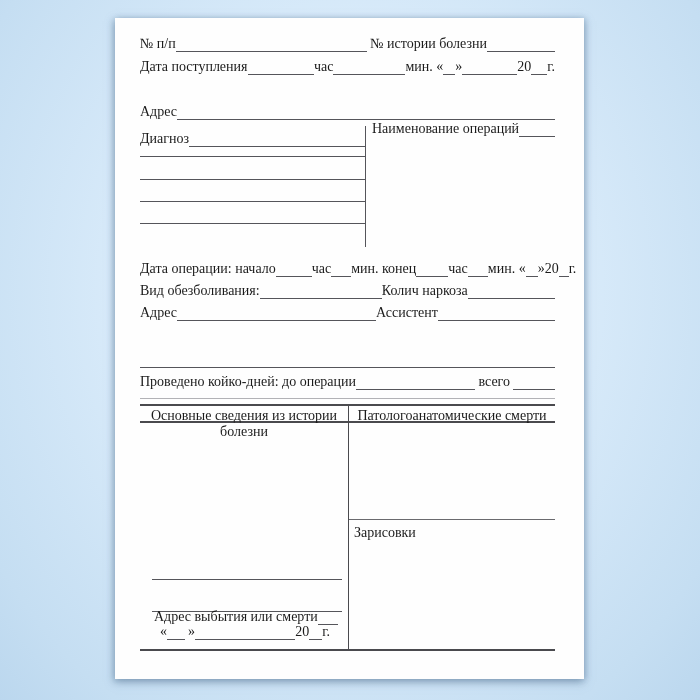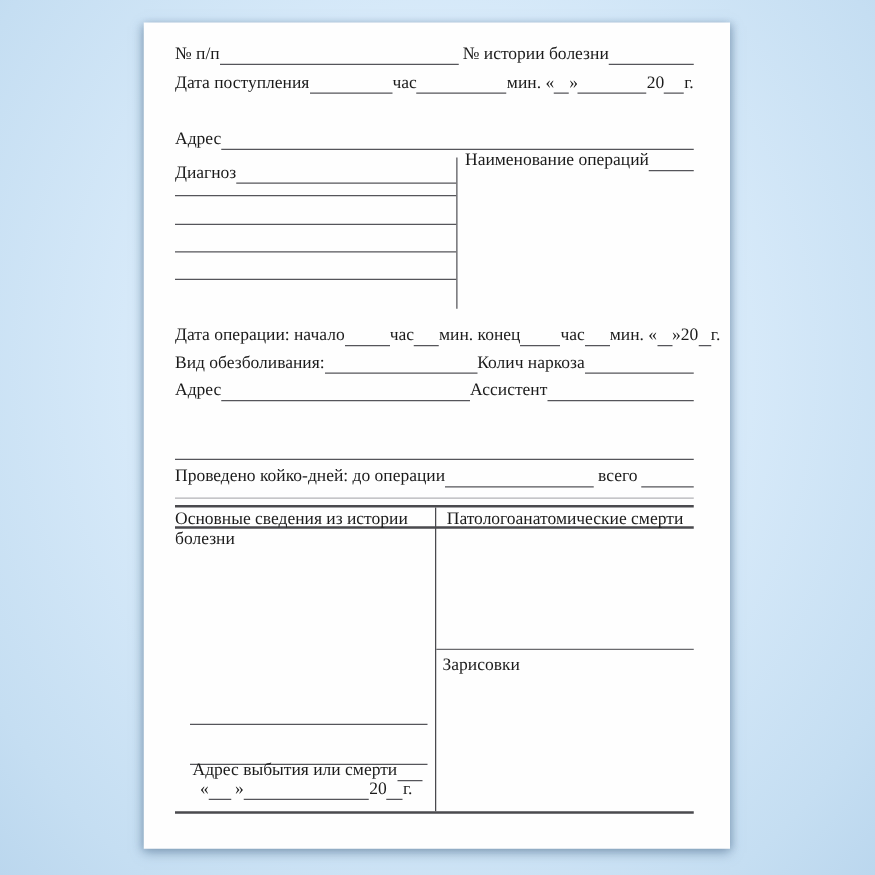--- a/index.html
+++ b/index.html
@@ -21,21 +21,21 @@
   .fx{flex:0 0 auto;}
   .dline{position:absolute;left:25px;width:225px;height:0;border-bottom:1px solid #55555a;}
   .vdiv-diag{position:absolute;left:250px;top:108px;width:1px;height:121px;background:#55555a;}
   .faintline{position:absolute;left:25px;right:29px;top:380px;height:0;border-bottom:1px solid #b2b2b6;}
   .jtable{
     position:absolute;left:25px;right:29px;top:386px;height:243px;
     border-top:2px solid #4a4a4e;border-bottom:2px solid #4a4a4e;
   }
   .jtable .hsep{position:absolute;left:0;right:0;top:15px;height:0;border-bottom:2px solid #4a4a4e;}
   .jtable .vsep{position:absolute;left:208px;top:0;bottom:0;width:1px;background:#4a4a4e;}
-  .jtable .hcell-l{position:absolute;left:0;width:208px;top:2px;text-align:left;}
+  .jtable .hcell-l{position:absolute;left:0;width:208px;top:2px;text-align:center;}
   .jtable .hcell-r{position:absolute;left:209px;right:0;top:2px;text-align:center;}
   .jtable .sketchsep{position:absolute;left:209px;right:0;top:113px;height:0;border-bottom:1.5px solid #6a6a6e;}
   .jtable .sketchlbl{position:absolute;left:214px;top:119px;}
   .trow{position:absolute;display:flex;align-items:flex-end;height:12px;}
 </style>
 </head>
 <body>
 
 <div class="scene">
   <div class="paper">

